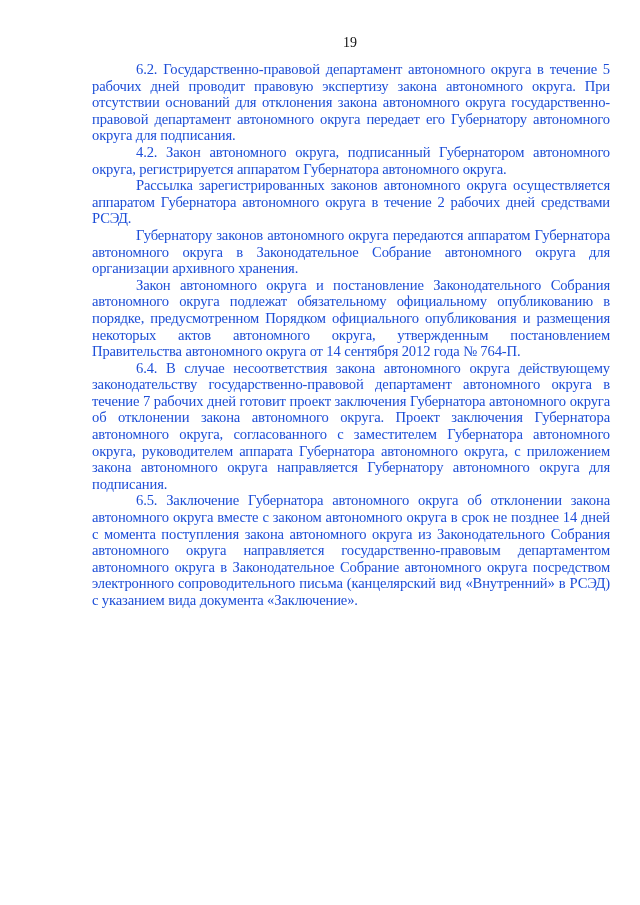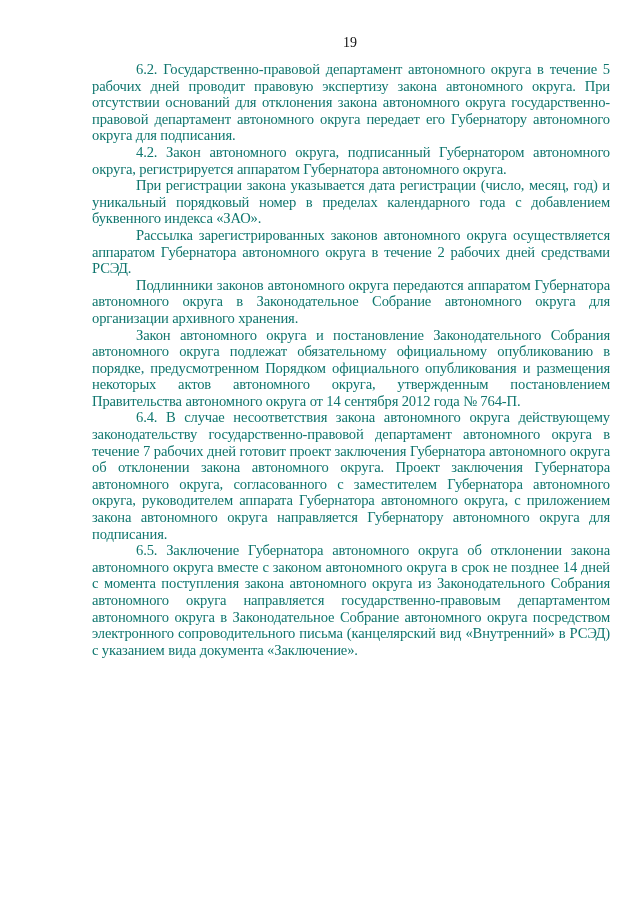--- a/index.html
+++ b/index.html
@@ -5,32 +5,31 @@
   html, body { margin: 0; padding: 0; background: #ffffff; }
   body { width: 640px; height: 905px; position: relative; overflow: hidden; }
   .page { position: absolute; left: 0; top: 0; width: 640px; height: 905px; background: #fff; padding-left: 28px; }
   .page-number {
     position: absolute; top: 35px; left: 0; width: 700px; text-align: center;
     font-family: "Liberation Serif", serif; font-size: 14px; color: #111;
   }
   .body-text {
     position: absolute; left: 92px; top: 61px; width: 518px;
     font-family: "Liberation Serif", serif; font-size: 14.6px; line-height: 16.6px;
-    color: #0f766e; text-align: justify; letter-spacing: -0.15px;
+    color: #1d4ed8; text-align: justify; letter-spacing: -0.15px;
   }
   .body-text p { margin: 0; text-indent: 44px; }
 </style>
 </head>
 <body>
 
 <div class="page">
   <div class="page-number">19</div>
   <div class="body-text">
     <p>6.2. Государственно-правовой департамент автономного округа в течение 5 рабочих дней проводит правовую экспертизу закона автономного округа. При отсутствии оснований для отклонения закона автономного округа государственно-правовой департамент автономного округа передает его Губернатору автономного округа для подписания.</p>
     <p>4.2. Закон автономного округа, подписанный Губернатором автономного округа, регистрируется аппаратом Губернатора автономного округа.</p>
-    <p>При регистрации закона указывается дата регистрации (число, месяц, год) и уникальный порядковый номер в пределах календарного года с добавлением буквенного индекса «ЗАО».</p>
     <p>Рассылка зарегистрированных законов автономного округа осуществляется аппаратом Губернатора автономного округа в течение 2 рабочих дней средствами РСЭД.</p>
-    <p>Подлинники законов автономного округа передаются аппаратом Губернатора автономного округа в Законодательное Собрание автономного округа для организации архивного хранения.</p>
+    <p>Губернатору законов автономного округа передаются аппаратом Губернатора автономного округа в Законодательное Собрание автономного округа для организации архивного хранения.</p>
     <p>Закон автономного округа и постановление Законодательного Собрания автономного округа подлежат обязательному официальному опубликованию в порядке, предусмотренном Порядком официального опубликования и размещения некоторых актов автономного округа, утвержденным постановлением Правительства автономного округа от 14 сентября 2012 года № 764-П.</p>
     <p>6.4. В случае несоответствия закона автономного округа действующему законодательству государственно-правовой департамент автономного округа в течение 7 рабочих дней готовит проект заключения Губернатора автономного округа об отклонении закона автономного округа. Проект заключения Губернатора автономного округа, согласованного с заместителем Губернатора автономного округа, руководителем аппарата Губернатора автономного округа, с приложением закона автономного округа направляется Губернатору автономного округа для подписания.</p>
     <p>6.5. Заключение Губернатора автономного округа об отклонении закона автономного округа вместе с законом автономного округа в срок не позднее 14 дней с момента поступления закона автономного округа из Законодательного Собрания автономного округа направляется государственно-правовым департаментом автономного округа в Законодательное Собрание автономного округа посредством электронного сопроводительного письма (канцелярский вид «Внутренний» в РСЭД) с указанием вида документа «Заключение».</p>
   </div>
 </div>
 
 </body></html>

